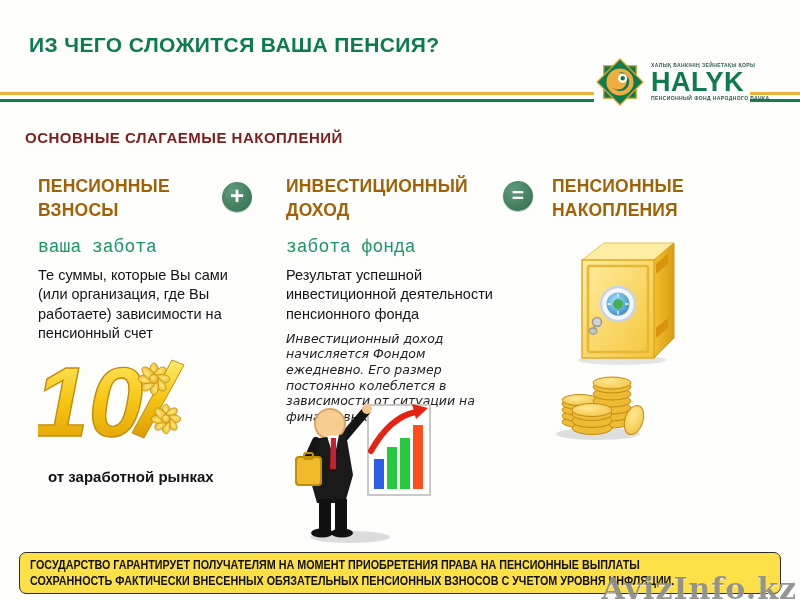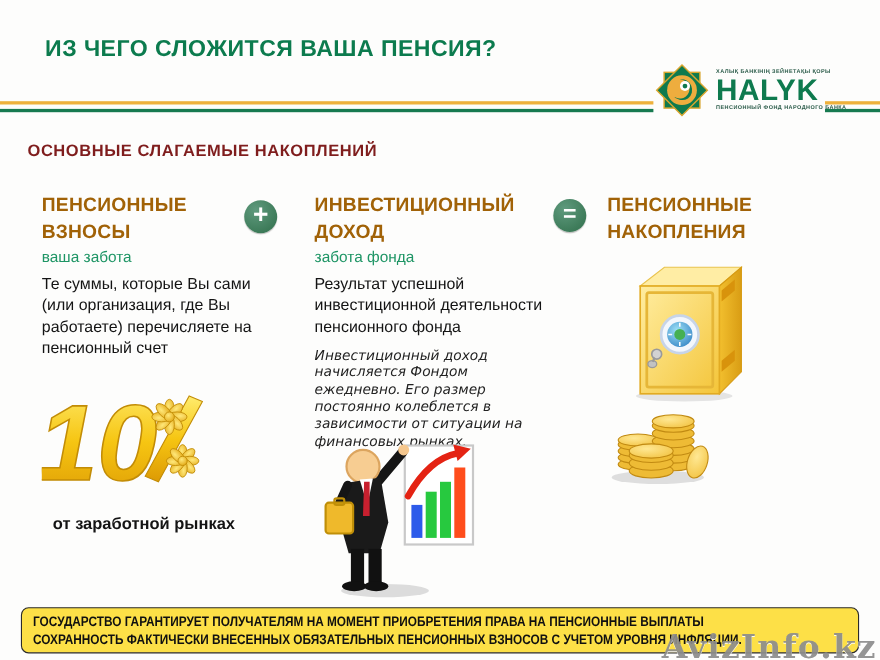--- a/index.html
+++ b/index.html
@@ -1,38 +1,38 @@
 <!DOCTYPE html>
 <html><head>
 <meta charset="utf-8">
 <style>
   html,body{margin:0;padding:0;background:#ffffff;}
   .slide{position:relative;width:800px;height:600px;background:#fdfdfc;overflow:hidden;
          font-family:"Liberation Sans",sans-serif;}
   
-  .title{position:absolute;left:41px;top:33px;margin:0;font-size:21px;font-weight:800;
+  .title{position:absolute;left:29px;top:33px;margin:0;font-size:21px;font-weight:800;
          color:#0c7b4e;letter-spacing:.4px;}
   
   .rule{position:absolute;left:0;width:800px;height:3px;}
   .rule-gold{top:92px;background:#eeb13c;}
   .rule-green{top:99px;background:#177a50;}
   
   .logo{position:absolute;left:594px;top:52px;width:156px;height:60px;background:#fdfdfc;
         display:flex;align-items:center;gap:5px;}
   .logo-emblem{width:52px;height:52px;flex:0 0 auto;}
   .logo-text{display:flex;flex-direction:column;line-height:1;}
   .logo-tagline{font-size:5px;font-weight:bold;color:#2c5c4a;letter-spacing:.4px;white-space:nowrap;}
   .logo-brand{font-size:27px;font-weight:800;color:#0e7a4e;letter-spacing:.5px;line-height:1.05;}
   
   .section-heading{position:absolute;left:25px;top:129px;margin:0;font-size:15px;
         font-weight:800;color:#7f1d1d;letter-spacing:.5px;}
   
   .col{position:absolute;top:175px;}
   .col h3{margin:0;font-size:17.5px;line-height:1.35;font-weight:800;color:#a16207;letter-spacing:.2px;}
-  .col .sub{font-size:14px;color:#1e9565;margin-top:3px;}
+  .col .sub{font-size:18px;color:#1e9565;margin-top:15px;font-family:Liberation Mono, monospace;}
   .col .body{margin:9px 0 0 0;font-size:14.5px;line-height:1.32;color:#141414;}
   .col1{left:38px;width:192px;}
   .col2{left:286px;width:208px;}
   .col3{left:552px;width:205px;}
   .col .note{margin:7px 0 0 0;font-size:12.5px;line-height:1.25;color:#222;
              font-style:italic;font-family:"DejaVu Sans",sans-serif;}
   
   .op{position:absolute;width:30px;height:30px;border-radius:50%;
       background:radial-gradient(circle at 35% 30%, #5f9a7d, #3b7957 75%);
       color:#fff;display:flex;align-items:center;justify-content:center;
@@ -85,21 +85,21 @@
       <div class="logo-brand">HALYK</div>
       <div class="logo-tagline">ПЕНСИОННЫЙ ФОНД НАРОДНОГО БАНКА</div>
     </div>
   </div>
 
   <h2 class="section-heading">ОСНОВНЫЕ СЛАГАЕМЫЕ НАКОПЛЕНИЙ</h2>
 
   <section class="col col1">
     <h3>ПЕНСИОННЫЕ ВЗНОСЫ</h3>
     <div class="sub">ваша забота</div>
-    <p class="body">Те суммы, которые Вы сами (или организация, где Вы работаете) перечисляете на пенсионный счет</p>
+    <p class="body">Те суммы, которые Вы сами (или организация, где Вы работаете) зависимости на пенсионный счет</p>
   </section>
 
   <div class="op op-plus">
     <span>+</span>
   </div>
 
   <section class="col col2">
     <h3>ИНВЕСТИЦИОННЫЙ ДОХОД</h3>
     <div class="sub">забота фонда</div>
     <p class="body">Результат успешной инвестиционной деятельности пенсионного фонда</p>

